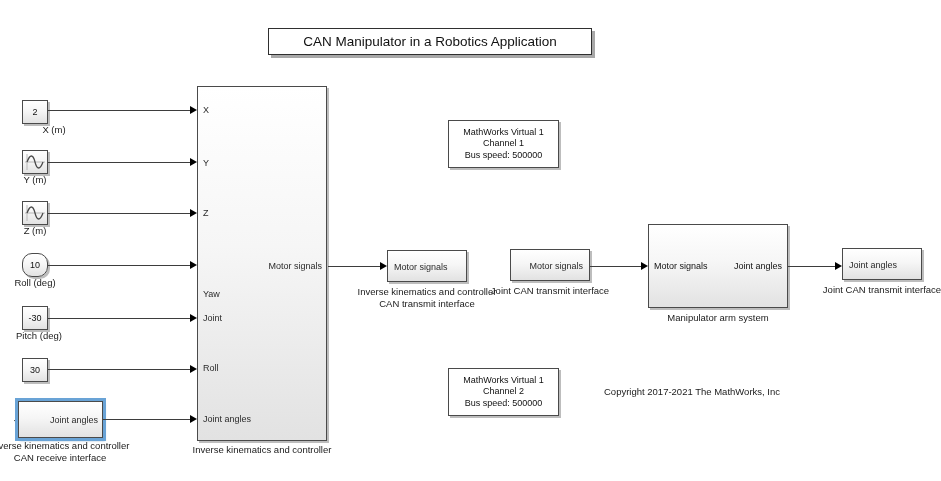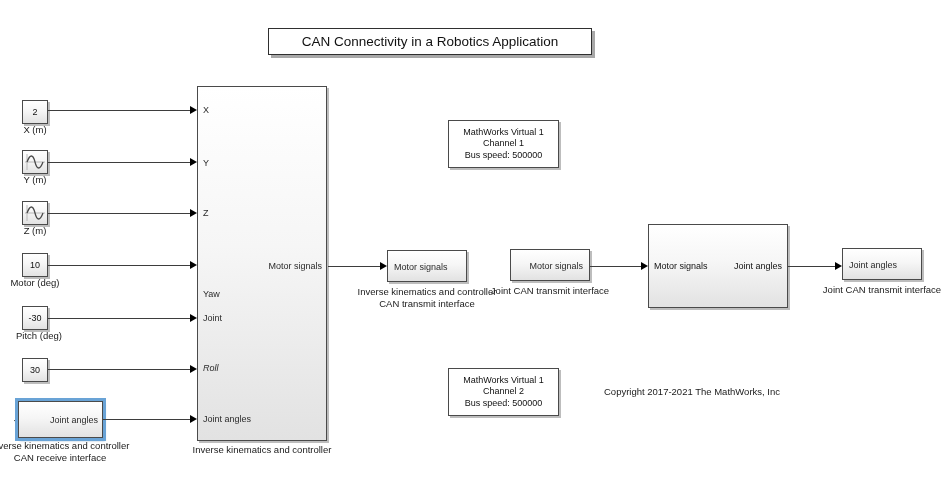--- a/index.html
+++ b/index.html
@@ -35,27 +35,27 @@
   .selected{box-shadow:0 0 0 3px #69a3d6, 2px 3px 2px rgba(60,110,160,0.45);}
 
   .sineicon{display:block;}
 </style>
 </head>
 <body>
 
 <div id="canvas">
 
   <div class="titlebox">
-      <span>CAN Connectivity in a Robotics Application</span>
+      <span>CAN Manipulator in a Robotics Application</span>
     </div>
 
   <div class="blk src" style="left:22px;top:100px;">
       <span>2</span>
     </div>
-  <div class="blk-label" style="left:0px;top:124px;width:70px;">X (m)</div>
+  <div class="blk-label" style="left:0px;top:124px;width:70px;padding-left:19px;">X (m)</div>
 
   <div class="blk src" style="left:22px;top:150px;">
     <span>
       <svg class="sineicon" width="20" height="18" viewBox="0 0 20 18">
         <line x1="2" y1="1" x2="2" y2="17" stroke="#b8b8b8" stroke-width="1"></line>
         <line x1="0" y1="9" x2="20" y2="9" stroke="#b8b8b8" stroke-width="1"></line>
         <path d="M2 9 C5 1, 8 1, 10 9 C12 17, 15 17, 18 9" fill="none" stroke="#4a4a4a" stroke-width="1.3"></path>
       </svg>
     </span>
   </div>
@@ -65,24 +65,24 @@
     <span>
       <svg class="sineicon" width="20" height="18" viewBox="0 0 20 18">
         <line x1="2" y1="1" x2="2" y2="17" stroke="#b8b8b8" stroke-width="1"></line>
         <line x1="0" y1="9" x2="20" y2="9" stroke="#b8b8b8" stroke-width="1"></line>
         <path d="M2 9 C5 1, 8 1, 10 9 C12 17, 15 17, 18 9" fill="none" stroke="#4a4a4a" stroke-width="1.3"></path>
       </svg>
     </span>
   </div>
   <div class="blk-label" style="left:0px;top:225px;width:70px;">Z (m)</div>
 
-  <div class="blk src" style="left:22px;top:253px;">
+  <div class="blk src" style="left:22px;top:253px;border-radius:10px;">
       <span>10</span>
     </div>
-  <div class="blk-label" style="left:0px;top:277px;width:70px;">Motor (deg)</div>
+  <div class="blk-label" style="left:0px;top:277px;width:70px;">Roll (deg)</div>
 
   <div class="blk src" style="left:22px;top:306px;">
       <span>-30</span>
     </div>
   <div class="blk-label" style="left:4px;top:330px;width:70px;">Pitch (deg)</div>
 
   <div class="blk src" style="left:22px;top:358px;">
       <span>30</span>
     </div>
   <div class="blk-label" style="left:0px;top:373px;width:70px;margin-top:44px;">Yaw (deg)</div>
@@ -109,21 +109,21 @@
   <div class="arrowhead" style="left:190px;top:365px;"></div>
   <div class="wire" style="left:103px;top:419px;width:87px;"></div>
   <div class="arrowhead" style="left:190px;top:415px;"></div>
 
   <div class="blk bigblk">
     <span class="portlabel" style="left:5px;top:18px;">X</span>
     <span class="portlabel" style="left:5px;top:71px;">Y</span>
     <span class="portlabel" style="left:5px;top:121px;">Z</span>
     <span class="portlabel" style="left:5px;top:176px;margin-top:26px;">Yaw</span>
     <span class="portlabel" style="left:5px;top:226px;">Joint</span>
-    <span class="portlabel" style="left:5px;top:276px;font-style:italic;">Roll</span>
+    <span class="portlabel" style="left:5px;top:276px;">Roll</span>
     <span class="portlabel" style="left:5px;top:327px;">Joint angles</span>
     <span class="portlabel" style="right:4px;top:174px;">Motor signals</span>
   </div>
   <div class="blk-label" style="left:137px;top:444px;width:250px;">Inverse kinematics and controller</div>
 
   <div class="blk cfgblk" style="left:432px;top:120px;">
     <span>MathWorks Virtual 1</span>
     <span>Channel 1</span>
     <span>Bus speed: 500000</span>
   </div>
@@ -149,20 +149,21 @@
   </div>
   <div class="blk-label" style="left:450px;top:285px;width:200px;">Joint CAN transmit interface</div>
 
   <div class="wire" style="left:590px;top:266px;width:51px;"></div>
   <div class="arrowhead" style="left:641px;top:262px;"></div>
 
   <div class="blk manip">
     <span>Motor signals</span>
     <span>Joint angles</span>
   </div>
+  <div class="blk-label" style="left:618px;top:312px;width:200px;">Manipulator arm system</div>
 
   <div class="wire" style="left:788px;top:266px;width:47px;"></div>
   <div class="arrowhead" style="left:835px;top:262px;"></div>
 
   <div class="blk ioblk" style="left:842px;top:248px;">
     <span class="portlabel" style="left:6px;top:11px;">Joint angles</span>
   </div>
   <div class="blk-label" style="left:782px;top:284px;width:200px;">Joint CAN transmit interface</div>
 
   <div class="blk-label" style="left:592px;top:386px;width:200px;">Copyright 2017-2021 The MathWorks, Inc</div>

